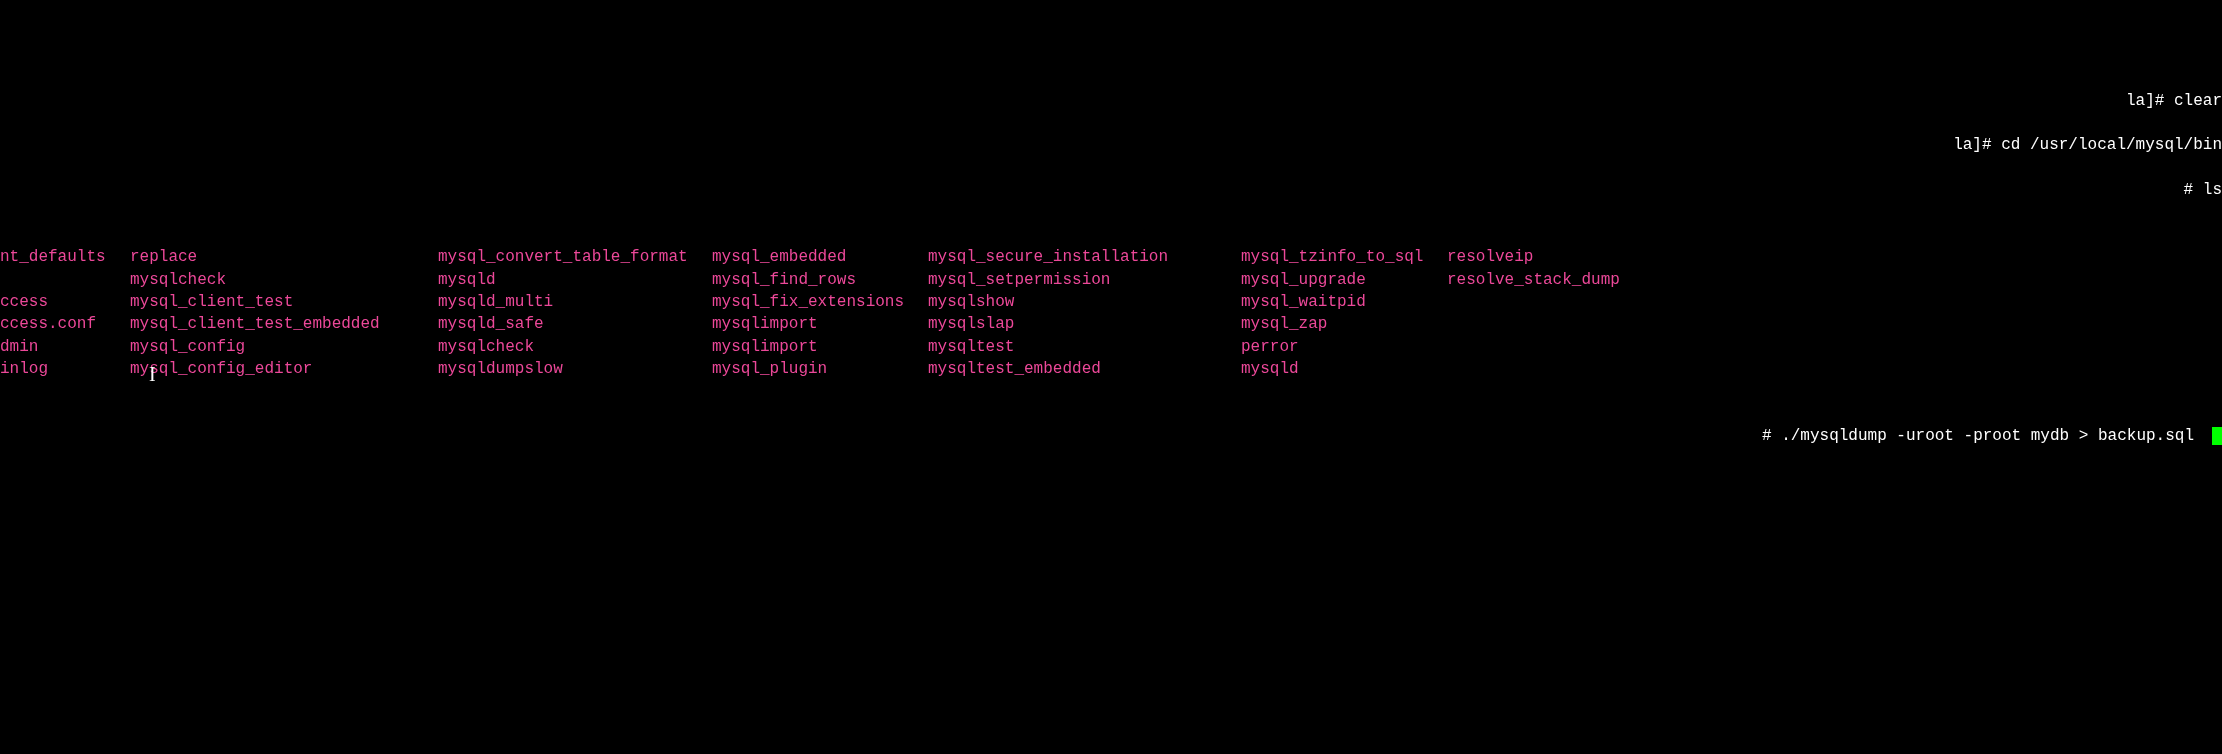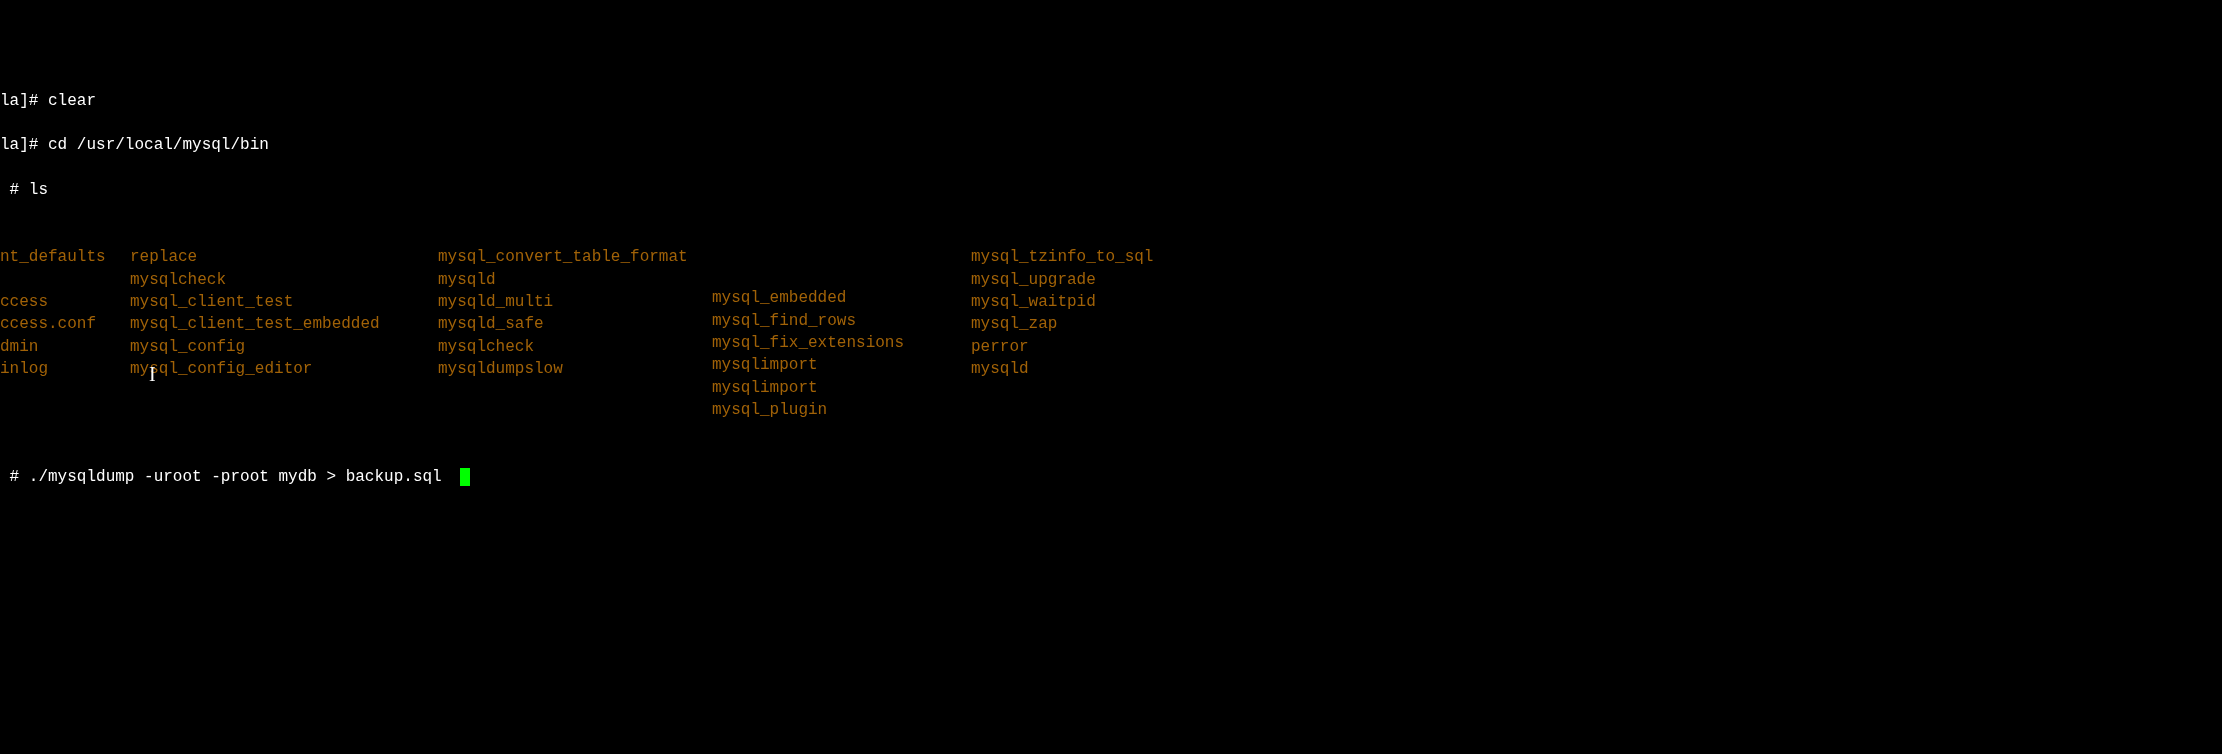--- a/index.html
+++ b/index.html
@@ -14,41 +14,42 @@
       font-size: 16px;
       line-height: 1.4;
       padding: 0;
       width: 2222px;
       height: 754px;
       overflow: hidden;
       white-space: pre;
     }
     .term-line {
       display: block;
+      text-align: right;
     }
     .prompt-white {
       color: #ffffff;
     }
     .ls-columns {
       display: flex;
       flex-direction: row;
     }
     .ls-col {
       display: flex;
       flex-direction: column;
     }
     .ls-col.c0 { width: 130px; }
     .ls-col.c1 { width: 280px; }
     .ls-col.c2 { width: 274px; margin-left: 28px; }
-    .ls-col.c3 { width: 216px; margin-top: 41px; }
+    .ls-col.c3 { width: 216px; }
     .ls-col.c4 { width: 270px; }
     .ls-col.c5 { width: 206px; margin-left: 43px; }
     .ls-col.c6 { width: 200px; }
     .ls-entry {
-      color: #a16207;
+      color: #ec4899;
       height: 22.4px;
     }
     .cursor {
       display: inline-block;
       width: 10px;
       height: 18px;
       background: #00ff00;
       vertical-align: text-bottom;
       margin-left: 18px;
     }
@@ -97,27 +98,43 @@
     <span class="ls-entry">mysqldumpslow</span>
   </div>
   <div class="ls-col c3">
     <span class="ls-entry">mysql_embedded</span>
     <span class="ls-entry">mysql_find_rows</span>
     <span class="ls-entry">mysql_fix_extensions</span>
     <span class="ls-entry">mysqlimport</span>
     <span class="ls-entry">mysqlimport</span>
     <span class="ls-entry">mysql_plugin</span>
   </div>
+  <div class="ls-col c4">
+    <span class="ls-entry">mysql_secure_installation</span>
+    <span class="ls-entry">mysql_setpermission</span>
+    <span class="ls-entry">mysqlshow</span>
+    <span class="ls-entry">mysqlslap</span>
+    <span class="ls-entry">mysqltest</span>
+    <span class="ls-entry">mysqltest_embedded</span>
+  </div>
   <div class="ls-col c5">
     <span class="ls-entry">mysql_tzinfo_to_sql</span>
     <span class="ls-entry">mysql_upgrade</span>
     <span class="ls-entry">mysql_waitpid</span>
     <span class="ls-entry">mysql_zap</span>
     <span class="ls-entry">perror</span>
     <span class="ls-entry">mysqld</span>
+  </div>
+  <div class="ls-col c6">
+    <span class="ls-entry">resolveip</span>
+    <span class="ls-entry">resolve_stack_dump</span>
+    <span class="ls-entry"></span>
+    <span class="ls-entry"></span>
+    <span class="ls-entry"></span>
+    <span class="ls-entry"></span>
   </div>
 </div>
 
 <div class="term-line"><span class="prompt-white"> # </span><span class="prompt-white">./mysqldump -uroot -proot mydb &gt; backup.sql</span><span class="cursor"></span></div>
 
 <div class="text-cursor-ibeam">I</div>
 
 
 
 

